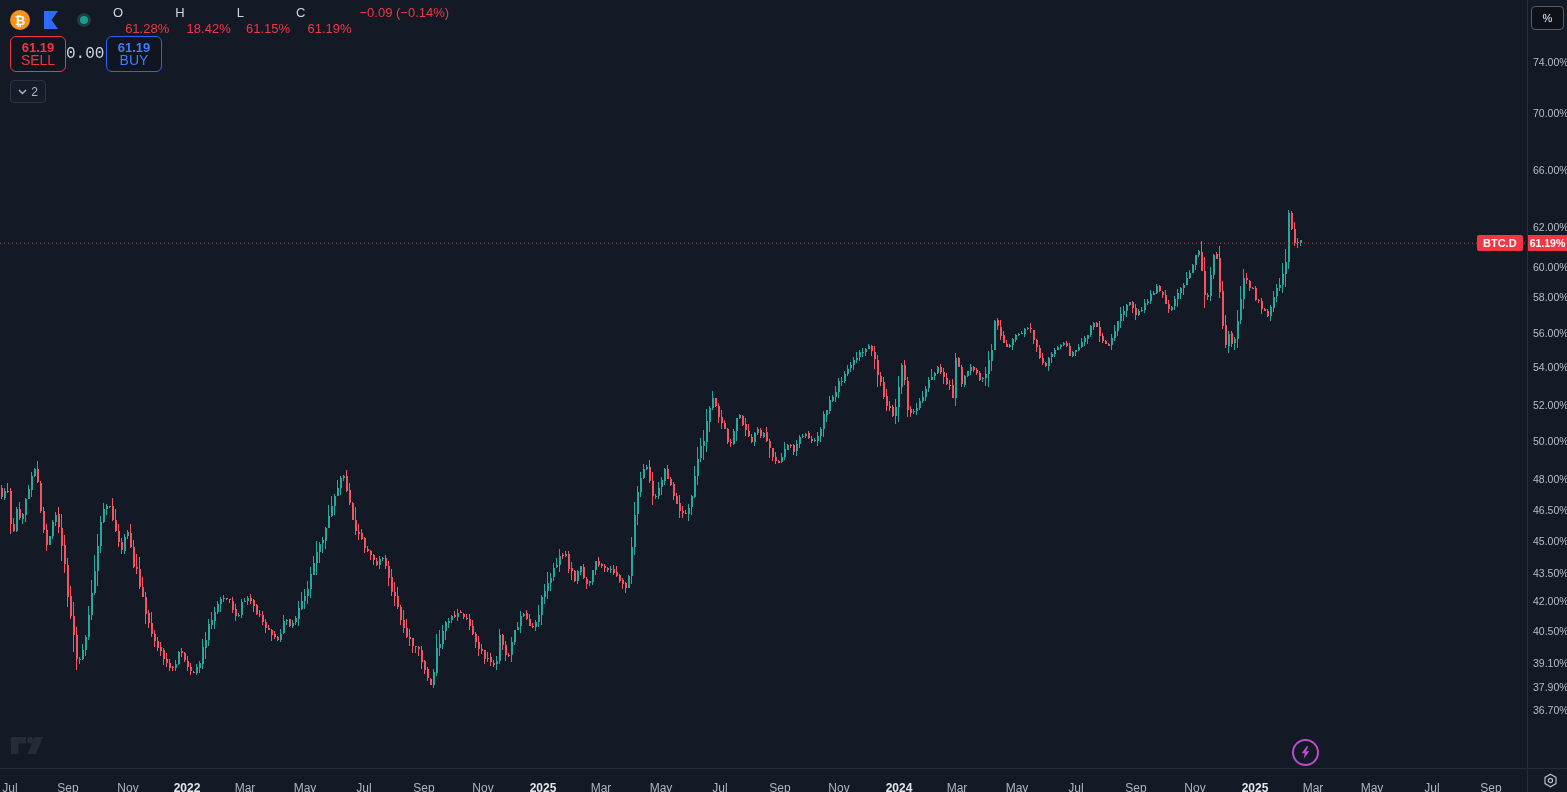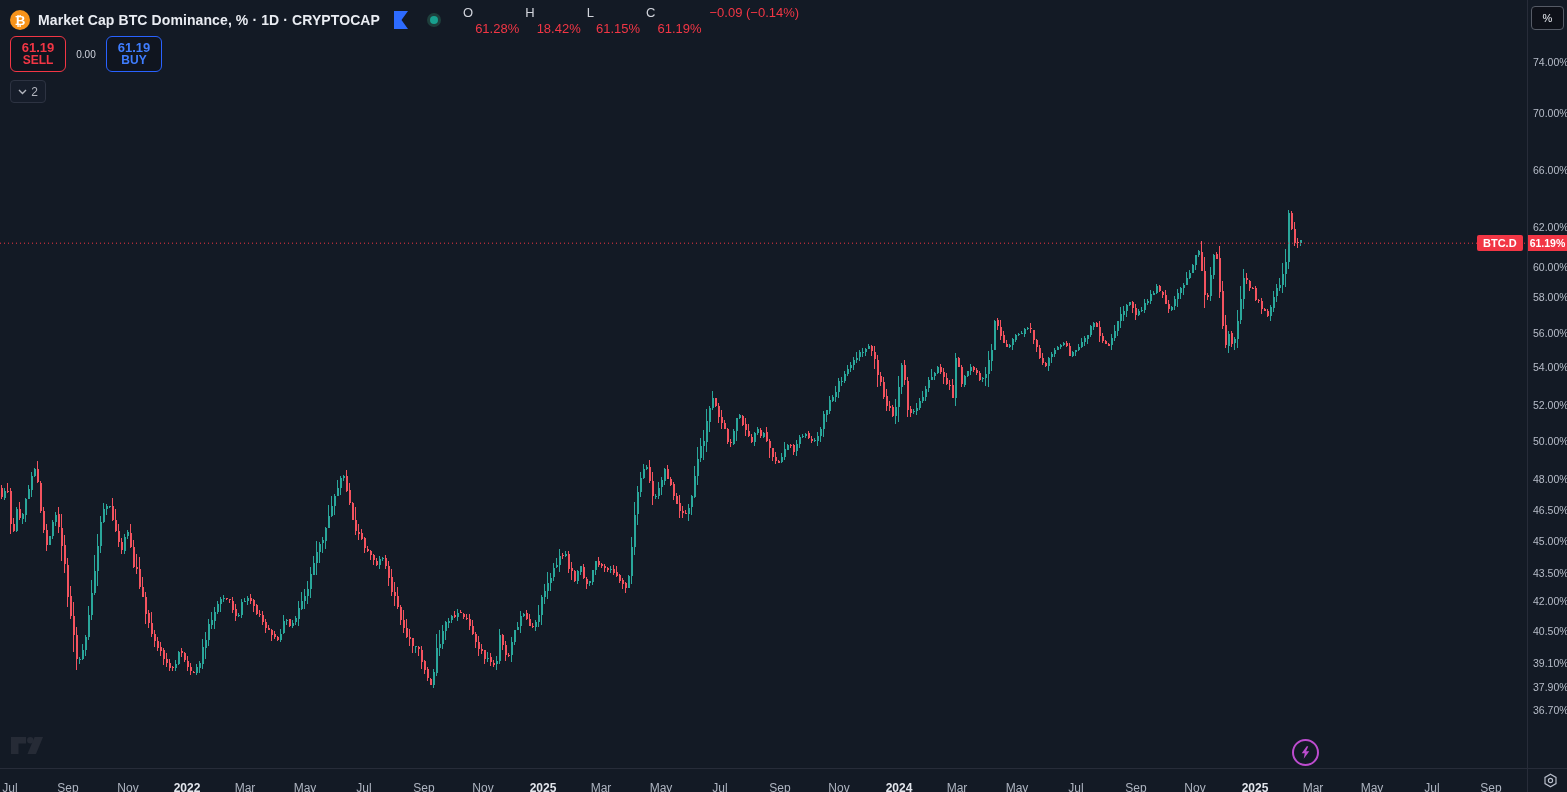--- a/index.html
+++ b/index.html
@@ -22,22 +22,22 @@
   .ohlc{margin-left:14px;font-size:13px;display:flex;gap:6px;white-space:nowrap;}
   .ohlc .k{color:#d1d4dc;}
   .ohlc .v{color:#f23645;margin-left:-4px;margin-top:16px;}
   .ohlc .chg{color:#f23645;margin-left:2px;}
   .trade-row{display:flex;align-items:center;margin-top:4px;}
   .trade-btn{width:54px;height:34px;border-radius:6px;background:rgba(12,15,22,.4);display:flex;
         flex-direction:column;align-items:center;justify-content:center;cursor:pointer;line-height:13px;}
   .sell{border:1px solid #f23645;color:#f23645;}
   .buy{border:1px solid #2962ff;color:#3f7dff;}
   .trade-btn .p{font-size:13px;font-weight:700;}
-  .trade-btn .l{font-size:12px;font-weight:700;}
-  .spread{width:40px;text-align:center;font-size:10px;color:#cfd3dc;}
+  .trade-btn .l{font-size:14px;font-weight:400;}
+  .spread{width:40px;text-align:left;font-size:16px;color:#cfd3dc;font-family:Liberation Mono, monospace;}
   .collapse-chip{margin-top:8px;width:34px;height:21px;border:1px solid #2d3342;border-radius:4px;
         background:#161d2a;color:#b2b5be;font-size:12px;display:flex;align-items:center;
         justify-content:center;gap:4px;cursor:pointer;}
   
   .price-axis{position:absolute;top:0;right:0;width:39px;height:768px;border-left:1px solid #272c39;
         background:#131a25;z-index:4;}
   .unit-btn{position:absolute;top:6px;left:3px;width:31px;height:22px;background:#0e1119;
         border:1px solid #565b66;border-radius:4px;color:#e9ecf2;font-size:11px;display:flex;
         align-items:center;justify-content:center;cursor:pointer;}
   .p-label{position:absolute;left:5px;font-size:10.5px;color:#b7bdc9;white-space:nowrap;}
@@ -67,21 +67,20 @@
       <path d="M3.5 490.9 H5.5 V497.5 H3.5 Z M15.5 509.0 H17.5 V531.2 H15.5 Z M21.5 514.4 H23.5 V518.9 H21.5 Z M24.5 498.5 H26.5 V514.9 H24.5 Z M27.5 489.4 H29.5 V498.6 H27.5 Z M30.5 475.7 H32.5 V490.0 H30.5 Z M33.5 469.3 H35.5 V476.0 H33.5 Z M48.5 535.9 H50.5 V544.8 H48.5 Z M51.5 522.0 H53.5 V536.3 H51.5 Z M54.5 514.9 H56.5 V522.0 H54.5 Z M78.5 659.0 H80.5 V660.0 H78.5 Z M81.5 650.0 H83.5 V659.1 H81.5 Z M84.5 636.9 H86.5 V649.6 H84.5 Z M87.5 615.4 H89.5 V636.6 H87.5 Z M90.5 592.6 H92.5 V615.1 H90.5 Z M93.5 570.8 H95.5 V592.7 H93.5 Z M96.5 546.2 H98.5 V571.3 H96.5 Z M99.5 522.2 H101.5 V546.4 H99.5 Z M102.5 508.5 H104.5 V521.6 H102.5 Z M105.5 506.1 H107.5 V508.5 H105.5 Z M108.5 505.9 H110.5 V506.9 H108.5 Z M123.5 536.8 H125.5 V550.9 H123.5 Z M126.5 531.9 H128.5 V536.4 H126.5 Z M174.5 664.1 H176.5 V668.4 H174.5 Z M177.5 651.6 H179.5 V664.1 H177.5 Z M195.5 667.4 H197.5 V672.8 H195.5 Z M198.5 663.4 H200.5 V667.7 H198.5 Z M201.5 646.7 H203.5 V663.9 H201.5 Z M204.5 639.7 H206.5 V647.5 H204.5 Z M207.5 624.1 H209.5 V640.0 H207.5 Z M210.5 620.4 H212.5 V624.7 H210.5 Z M213.5 611.9 H215.5 V620.8 H213.5 Z M216.5 604.1 H218.5 V612.4 H216.5 Z M219.5 598.8 H221.5 V604.0 H219.5 Z M222.5 598.2 H224.5 V599.2 H222.5 Z M237.5 614.8 H239.5 V615.9 H237.5 Z M240.5 602.0 H242.5 V615.3 H240.5 Z M243.5 600.5 H245.5 V601.5 H243.5 Z M246.5 598.0 H248.5 V600.8 H246.5 Z M279.5 633.6 H281.5 V639.6 H279.5 Z M282.5 621.0 H284.5 V633.4 H282.5 Z M285.5 619.6 H287.5 V620.9 H285.5 Z M291.5 622.6 H293.5 V626.0 H291.5 Z M294.5 618.0 H296.5 V622.1 H294.5 Z M297.5 608.3 H299.5 V618.8 H297.5 Z M300.5 600.9 H302.5 V608.9 H300.5 Z M303.5 595.5 H305.5 V600.7 H303.5 Z M306.5 588.6 H308.5 V595.8 H306.5 Z M309.5 574.4 H311.5 V588.7 H309.5 Z M312.5 563.1 H314.5 V575.0 H312.5 Z M315.5 552.2 H317.5 V563.2 H315.5 Z M318.5 543.7 H320.5 V551.7 H318.5 Z M321.5 539.8 H323.5 V543.4 H321.5 Z M324.5 527.6 H326.5 V540.6 H324.5 Z M327.5 515.8 H329.5 V527.8 H327.5 Z M330.5 506.2 H332.5 V516.2 H330.5 Z M333.5 496.0 H335.5 V506.1 H333.5 Z M336.5 488.0 H338.5 V495.8 H336.5 Z M339.5 478.4 H341.5 V487.7 H339.5 Z M342.5 476.2 H344.5 V477.8 H342.5 Z M378.5 559.3 H380.5 V565.3 H378.5 Z M381.5 557.6 H383.5 V559.0 H381.5 Z M414.5 646.3 H416.5 V647.3 H414.5 Z M432.5 672.2 H434.5 V684.5 H432.5 Z M435.5 647.8 H437.5 V672.6 H435.5 Z M438.5 644.4 H440.5 V648.2 H438.5 Z M441.5 631.0 H443.5 V643.8 H441.5 Z M444.5 621.8 H446.5 V631.0 H444.5 Z M447.5 620.8 H449.5 V622.6 H447.5 Z M450.5 615.7 H452.5 V620.1 H450.5 Z M456.5 612.5 H458.5 V616.9 H456.5 Z M486.5 658.0 H488.5 V659.0 H486.5 Z M495.5 661.4 H497.5 V664.1 H495.5 Z M498.5 635.4 H500.5 V660.7 H498.5 Z M510.5 642.2 H512.5 V654.5 H510.5 Z M513.5 629.8 H515.5 V642.2 H513.5 Z M516.5 626.6 H518.5 V629.6 H516.5 Z M519.5 615.6 H521.5 V626.2 H519.5 Z M522.5 613.6 H524.5 V616.1 H522.5 Z M534.5 621.8 H536.5 V627.0 H534.5 Z M537.5 614.5 H539.5 V622.3 H537.5 Z M540.5 597.1 H542.5 V614.9 H540.5 Z M543.5 591.1 H545.5 V596.7 H543.5 Z M546.5 582.5 H548.5 V590.6 H546.5 Z M549.5 577.5 H551.5 V582.8 H549.5 Z M552.5 567.8 H554.5 V577.0 H552.5 Z M555.5 565.4 H557.5 V567.0 H555.5 Z M558.5 555.7 H560.5 V564.6 H558.5 Z M564.5 554.1 H566.5 V555.5 H564.5 Z M576.5 571.4 H578.5 V580.8 H576.5 Z M579.5 566.4 H581.5 V572.2 H579.5 Z M588.5 581.2 H590.5 V583.0 H588.5 Z M591.5 570.1 H593.5 V581.7 H591.5 Z M594.5 561.2 H596.5 V570.1 H594.5 Z M609.5 568.5 H611.5 V570.1 H609.5 Z M627.5 575.6 H629.5 V587.9 H627.5 Z M630.5 546.8 H632.5 V575.5 H630.5 Z M633.5 514.5 H635.5 V546.9 H633.5 Z M636.5 492.2 H638.5 V514.3 H636.5 Z M639.5 477.8 H641.5 V492.0 H639.5 Z M642.5 468.6 H644.5 V478.1 H642.5 Z M645.5 467.4 H647.5 V469.1 H645.5 Z M654.5 496.3 H656.5 V497.3 H654.5 Z M657.5 487.5 H659.5 V495.6 H657.5 Z M660.5 479.9 H662.5 V486.8 H660.5 Z M663.5 469.3 H665.5 V480.6 H663.5 Z M687.5 507.7 H689.5 V514.1 H687.5 Z M690.5 496.1 H692.5 V507.0 H690.5 Z M693.5 475.9 H695.5 V496.5 H693.5 Z M696.5 458.7 H698.5 V476.3 H696.5 Z M699.5 446.2 H701.5 V458.1 H699.5 Z M702.5 441.1 H704.5 V445.9 H702.5 Z M705.5 421.3 H707.5 V441.5 H705.5 Z M708.5 408.0 H710.5 V421.7 H708.5 Z M711.5 397.9 H713.5 V408.2 H711.5 Z M732.5 430.7 H734.5 V443.8 H732.5 Z M735.5 418.2 H737.5 V431.4 H735.5 Z M738.5 415.4 H740.5 V418.3 H738.5 Z M753.5 433.2 H755.5 V442.0 H753.5 Z M756.5 429.2 H758.5 V433.3 H756.5 Z M762.5 432.8 H764.5 V436.5 H762.5 Z M780.5 456.7 H782.5 V462.4 H780.5 Z M783.5 448.9 H785.5 V457.1 H783.5 Z M786.5 444.5 H788.5 V449.6 H786.5 Z M795.5 444.1 H797.5 V451.3 H795.5 Z M798.5 436.9 H800.5 V444.1 H798.5 Z M801.5 435.5 H803.5 V436.7 H801.5 Z M804.5 433.9 H806.5 V435.9 H804.5 Z M813.5 440.3 H815.5 V441.3 H813.5 Z M816.5 436.1 H818.5 V441.0 H816.5 Z M819.5 428.9 H821.5 V435.7 H819.5 Z M822.5 414.4 H824.5 V428.9 H822.5 Z M825.5 410.4 H827.5 V414.5 H825.5 Z M828.5 400.1 H830.5 V411.0 H828.5 Z M831.5 396.6 H833.5 V400.5 H831.5 Z M834.5 391.5 H836.5 V397.2 H834.5 Z M837.5 381.4 H839.5 V392.2 H837.5 Z M840.5 380.9 H842.5 V381.9 H840.5 Z M843.5 373.8 H845.5 V381.2 H843.5 Z M846.5 368.8 H848.5 V373.9 H846.5 Z M849.5 365.3 H851.5 V368.1 H849.5 Z M852.5 360.2 H854.5 V364.8 H852.5 Z M855.5 357.6 H857.5 V359.6 H855.5 Z M858.5 352.3 H860.5 V357.1 H858.5 Z M861.5 351.8 H863.5 V352.8 H861.5 Z M864.5 348.8 H866.5 V352.4 H864.5 Z M867.5 345.5 H869.5 V348.5 H867.5 Z M894.5 407.1 H896.5 V415.9 H894.5 Z M897.5 387.0 H899.5 V407.0 H897.5 Z M900.5 364.5 H902.5 V386.7 H900.5 Z M912.5 410.8 H914.5 V412.0 H912.5 Z M915.5 407.8 H917.5 V411.2 H915.5 Z M918.5 401.4 H920.5 V407.9 H918.5 Z M921.5 397.2 H923.5 V400.8 H921.5 Z M924.5 388.9 H926.5 V396.5 H924.5 Z M927.5 379.9 H929.5 V388.3 H927.5 Z M930.5 376.6 H932.5 V379.8 H930.5 Z M933.5 373.3 H935.5 V376.1 H933.5 Z M936.5 366.7 H938.5 V372.6 H936.5 Z M954.5 358.0 H956.5 V398.4 H954.5 Z M963.5 375.7 H965.5 V384.7 H963.5 Z M966.5 371.2 H968.5 V376.1 H966.5 Z M969.5 366.9 H971.5 V370.9 H969.5 Z M981.5 378.0 H983.5 V379.0 H981.5 Z M984.5 373.7 H986.5 V378.3 H984.5 Z M987.5 360.4 H989.5 V373.9 H987.5 Z M990.5 350.2 H992.5 V360.9 H990.5 Z M993.5 320.5 H995.5 V349.8 H993.5 Z M1008.5 345.3 H1010.5 V346.8 H1008.5 Z M1011.5 339.4 H1013.5 V344.8 H1011.5 Z M1014.5 334.8 H1016.5 V339.7 H1014.5 Z M1017.5 333.7 H1019.5 V335.1 H1017.5 Z M1020.5 333.1 H1022.5 V334.1 H1020.5 Z M1023.5 329.4 H1025.5 V333.7 H1023.5 Z M1026.5 328.4 H1028.5 V329.4 H1026.5 Z M1047.5 357.6 H1049.5 V366.1 H1047.5 Z M1050.5 354.4 H1052.5 V357.2 H1050.5 Z M1053.5 349.7 H1055.5 V353.9 H1053.5 Z M1056.5 347.1 H1058.5 V349.5 H1056.5 Z M1059.5 344.8 H1061.5 V347.4 H1059.5 Z M1062.5 342.9 H1064.5 V345.2 H1062.5 Z M1071.5 352.3 H1073.5 V355.8 H1071.5 Z M1074.5 350.3 H1076.5 V352.0 H1074.5 Z M1077.5 347.0 H1079.5 V350.1 H1077.5 Z M1080.5 341.9 H1082.5 V347.2 H1080.5 Z M1083.5 337.9 H1085.5 V341.6 H1083.5 Z M1086.5 334.9 H1088.5 V338.5 H1086.5 Z M1089.5 326.1 H1091.5 V334.7 H1089.5 Z M1092.5 322.8 H1094.5 V326.7 H1092.5 Z M1110.5 337.5 H1112.5 V345.0 H1110.5 Z M1113.5 330.9 H1115.5 V338.0 H1113.5 Z M1116.5 320.7 H1118.5 V331.3 H1116.5 Z M1119.5 314.3 H1121.5 V320.5 H1119.5 Z M1122.5 311.3 H1124.5 V314.7 H1122.5 Z M1125.5 304.6 H1127.5 V311.3 H1125.5 Z M1128.5 301.5 H1130.5 V304.7 H1128.5 Z M1137.5 311.4 H1139.5 V315.1 H1137.5 Z M1140.5 309.9 H1142.5 V311.2 H1140.5 Z M1143.5 303.1 H1145.5 V309.9 H1143.5 Z M1146.5 301.3 H1148.5 V303.4 H1146.5 Z M1149.5 294.2 H1151.5 V301.0 H1149.5 Z M1152.5 293.3 H1154.5 V294.6 H1152.5 Z M1155.5 286.0 H1157.5 V293.1 H1155.5 Z M1170.5 306.8 H1172.5 V309.5 H1170.5 Z M1173.5 298.7 H1175.5 V306.4 H1173.5 Z M1176.5 293.3 H1178.5 V299.4 H1176.5 Z M1179.5 288.1 H1181.5 V292.8 H1179.5 Z M1182.5 284.5 H1184.5 V287.9 H1182.5 Z M1185.5 278.3 H1187.5 V284.9 H1185.5 Z M1188.5 272.7 H1190.5 V278.0 H1188.5 Z M1191.5 265.2 H1193.5 V272.9 H1191.5 Z M1194.5 255.3 H1196.5 V264.8 H1194.5 Z M1197.5 251.4 H1199.5 V255.0 H1197.5 Z M1209.5 275.1 H1211.5 V296.4 H1209.5 Z M1212.5 254.6 H1214.5 V275.4 H1212.5 Z M1227.5 334.0 H1229.5 V345.8 H1227.5 Z M1233.5 339.2 H1235.5 V343.2 H1233.5 Z M1236.5 320.5 H1238.5 V338.5 H1236.5 Z M1239.5 299.2 H1241.5 V320.4 H1239.5 Z M1242.5 277.7 H1244.5 V298.9 H1242.5 Z M1269.5 307.0 H1271.5 V316.1 H1269.5 Z M1272.5 296.6 H1274.5 V307.6 H1272.5 Z M1275.5 288.2 H1277.5 V296.4 H1275.5 Z M1278.5 284.7 H1280.5 V288.3 H1278.5 Z M1281.5 274.3 H1283.5 V284.6 H1281.5 Z M1284.5 262.4 H1286.5 V274.4 H1284.5 Z M1287.5 213.4 H1289.5 V262.4 H1287.5 Z M1299.5 240.1 H1301.5 V243.2 H1299.5 Z " fill="#2aa79b" shape-rendering="crispEdges"></path>
       <path d="M0.5 487.8 H2.5 V497.4 H0.5 Z M6.5 490.9 H8.5 V491.9 H6.5 Z M9.5 491.0 H11.5 V523.6 H9.5 Z M12.5 523.5 H14.5 V530.7 H12.5 Z M18.5 509.2 H20.5 V518.3 H18.5 Z M36.5 468.8 H38.5 V482.2 H36.5 Z M39.5 482.8 H41.5 V510.9 H39.5 Z M42.5 511.3 H44.5 V529.8 H42.5 Z M45.5 530.3 H47.5 V545.0 H45.5 Z M57.5 514.3 H59.5 V527.2 H57.5 Z M60.5 527.5 H62.5 V545.9 H60.5 Z M63.5 545.1 H65.5 V564.3 H63.5 Z M66.5 564.5 H68.5 V596.7 H66.5 Z M69.5 596.1 H71.5 V615.5 H69.5 Z M72.5 616.0 H74.5 V634.6 H72.5 Z M75.5 635.4 H77.5 V659.3 H75.5 Z M111.5 506.2 H113.5 V520.4 H111.5 Z M114.5 519.9 H116.5 V531.0 H114.5 Z M117.5 531.4 H119.5 V542.3 H117.5 Z M120.5 541.7 H122.5 V550.4 H120.5 Z M129.5 532.6 H131.5 V546.8 H129.5 Z M132.5 547.1 H134.5 V567.3 H132.5 Z M135.5 567.0 H137.5 V569.3 H135.5 Z M138.5 569.2 H140.5 V586.8 H138.5 Z M141.5 586.9 H143.5 V596.5 H141.5 Z M144.5 596.8 H146.5 V614.0 H144.5 Z M147.5 613.3 H149.5 V623.0 H147.5 Z M150.5 622.5 H152.5 V633.5 H150.5 Z M153.5 633.6 H155.5 V640.6 H153.5 Z M156.5 640.6 H158.5 V647.6 H156.5 Z M159.5 647.1 H161.5 V650.5 H159.5 Z M162.5 650.0 H164.5 V659.2 H162.5 Z M165.5 659.3 H167.5 V663.1 H165.5 Z M168.5 662.8 H170.5 V667.9 H168.5 Z M171.5 667.3 H173.5 V668.3 H171.5 Z M180.5 650.9 H182.5 V652.8 H180.5 Z M183.5 653.0 H185.5 V659.8 H183.5 Z M186.5 660.5 H188.5 V667.4 H186.5 Z M189.5 666.7 H191.5 V671.1 H189.5 Z M192.5 671.5 H194.5 V672.5 H192.5 Z M225.5 598.4 H227.5 V599.4 H225.5 Z M228.5 599.2 H230.5 V600.2 H228.5 Z M231.5 600.7 H233.5 V609.5 H231.5 Z M234.5 608.9 H236.5 V615.9 H234.5 Z M249.5 598.2 H251.5 V600.5 H249.5 Z M252.5 600.2 H254.5 V605.5 H252.5 Z M255.5 605.3 H257.5 V614.2 H255.5 Z M258.5 613.9 H260.5 V614.9 H258.5 Z M261.5 614.6 H263.5 V621.8 H261.5 Z M264.5 622.0 H266.5 V627.5 H264.5 Z M267.5 628.1 H269.5 V629.8 H267.5 Z M270.5 630.0 H272.5 V634.6 H270.5 Z M273.5 633.8 H275.5 V636.6 H273.5 Z M276.5 637.1 H278.5 V640.0 H276.5 Z M288.5 618.9 H290.5 V625.7 H288.5 Z M345.5 475.6 H347.5 V490.5 H345.5 Z M348.5 489.7 H350.5 V502.9 H348.5 Z M351.5 502.5 H353.5 V519.7 H351.5 Z M354.5 519.6 H356.5 V531.2 H354.5 Z M357.5 531.5 H359.5 V533.9 H357.5 Z M360.5 533.1 H362.5 V538.8 H360.5 Z M363.5 538.2 H365.5 V548.1 H363.5 Z M366.5 548.5 H368.5 V551.0 H366.5 Z M369.5 550.7 H371.5 V555.2 H369.5 Z M372.5 554.9 H374.5 V560.2 H372.5 Z M375.5 560.5 H377.5 V564.7 H375.5 Z M384.5 557.6 H386.5 V565.9 H384.5 Z M387.5 566.0 H389.5 V577.5 H387.5 Z M390.5 576.9 H392.5 V592.4 H390.5 Z M393.5 592.4 H395.5 V596.0 H393.5 Z M396.5 596.1 H398.5 V607.3 H396.5 Z M399.5 606.7 H401.5 V619.8 H399.5 Z M402.5 619.6 H404.5 V628.1 H402.5 Z M405.5 627.5 H407.5 V637.1 H405.5 Z M408.5 637.0 H410.5 V638.7 H408.5 Z M411.5 638.0 H413.5 V646.2 H411.5 Z M417.5 646.5 H419.5 V649.1 H417.5 Z M420.5 649.5 H422.5 V661.8 H420.5 Z M423.5 661.0 H425.5 V669.7 H423.5 Z M426.5 669.4 H428.5 V678.3 H426.5 Z M429.5 679.1 H431.5 V684.6 H429.5 Z M453.5 615.3 H455.5 V617.1 H453.5 Z M459.5 612.2 H461.5 V613.2 H459.5 Z M462.5 613.5 H464.5 V617.3 H462.5 Z M465.5 617.5 H467.5 V619.0 H465.5 Z M468.5 618.8 H470.5 V626.3 H468.5 Z M471.5 626.0 H473.5 V633.5 H471.5 Z M474.5 634.4 H476.5 V641.5 H474.5 Z M477.5 642.3 H479.5 V648.5 H477.5 Z M480.5 648.9 H482.5 V651.0 H480.5 Z M483.5 650.2 H485.5 V658.7 H483.5 Z M489.5 657.4 H491.5 V662.4 H489.5 Z M492.5 663.1 H494.5 V664.5 H492.5 Z M501.5 635.4 H503.5 V645.4 H501.5 Z M504.5 645.1 H506.5 V655.3 H504.5 Z M507.5 654.7 H509.5 V655.7 H507.5 Z M525.5 613.4 H527.5 V618.5 H525.5 Z M528.5 619.2 H530.5 V625.8 H528.5 Z M531.5 625.7 H533.5 V627.0 H531.5 Z M561.5 555.0 H563.5 V556.0 H561.5 Z M567.5 554.3 H569.5 V568.7 H567.5 Z M570.5 568.3 H572.5 V571.4 H570.5 Z M573.5 571.0 H575.5 V580.7 H573.5 Z M582.5 567.2 H584.5 V578.0 H582.5 Z M585.5 578.5 H587.5 V583.7 H585.5 Z M597.5 561.0 H599.5 V565.2 H597.5 Z M600.5 564.4 H602.5 V565.7 H600.5 Z M603.5 565.7 H605.5 V568.2 H603.5 Z M606.5 567.9 H608.5 V569.8 H606.5 Z M612.5 568.6 H614.5 V572.6 H612.5 Z M615.5 571.8 H617.5 V576.1 H615.5 Z M618.5 575.4 H620.5 V580.6 H618.5 Z M621.5 580.2 H623.5 V583.6 H621.5 Z M624.5 583.3 H626.5 V588.1 H624.5 Z M648.5 466.8 H650.5 V480.5 H648.5 Z M651.5 481.0 H653.5 V496.3 H651.5 Z M666.5 469.2 H668.5 V478.6 H666.5 Z M669.5 478.7 H671.5 V484.6 H669.5 Z M672.5 484.2 H674.5 V496.1 H672.5 Z M675.5 496.0 H677.5 V503.7 H675.5 Z M678.5 503.0 H680.5 V510.7 H678.5 Z M681.5 510.9 H683.5 V513.0 H681.5 Z M684.5 513.3 H686.5 V514.3 H684.5 Z M714.5 398.1 H716.5 V405.7 H714.5 Z M717.5 406.3 H719.5 V416.6 H717.5 Z M720.5 417.3 H722.5 V422.5 H720.5 Z M723.5 423.2 H725.5 V428.8 H723.5 Z M726.5 429.2 H728.5 V441.5 H726.5 Z M729.5 442.0 H731.5 V443.1 H729.5 Z M741.5 415.6 H743.5 V424.5 H741.5 Z M744.5 424.4 H746.5 V430.2 H744.5 Z M747.5 430.7 H749.5 V436.4 H747.5 Z M750.5 436.5 H752.5 V441.7 H750.5 Z M759.5 429.5 H761.5 V436.3 H759.5 Z M765.5 432.2 H767.5 V440.8 H765.5 Z M768.5 441.0 H770.5 V448.3 H768.5 Z M771.5 447.7 H773.5 V456.6 H771.5 Z M774.5 456.8 H776.5 V461.2 H774.5 Z M777.5 460.6 H779.5 V462.7 H777.5 Z M789.5 445.1 H791.5 V446.1 H789.5 Z M792.5 445.2 H794.5 V451.6 H792.5 Z M807.5 433.3 H809.5 V438.2 H807.5 Z M810.5 438.5 H812.5 V440.6 H810.5 Z M870.5 346.1 H872.5 V351.4 H870.5 Z M873.5 351.8 H875.5 V359.4 H873.5 Z M876.5 359.9 H878.5 V375.4 H876.5 Z M879.5 375.8 H881.5 V382.0 H879.5 Z M882.5 381.8 H884.5 V396.9 H882.5 Z M885.5 396.1 H887.5 V406.4 H885.5 Z M888.5 406.4 H890.5 V407.5 H888.5 Z M891.5 407.0 H893.5 V416.0 H891.5 Z M903.5 364.7 H905.5 V379.8 H903.5 Z M906.5 380.5 H908.5 V409.6 H906.5 Z M909.5 409.1 H911.5 V412.6 H909.5 Z M939.5 367.0 H941.5 V371.8 H939.5 Z M942.5 371.9 H944.5 V376.9 H942.5 Z M945.5 377.5 H947.5 V384.3 H945.5 Z M948.5 384.8 H950.5 V385.8 H948.5 Z M951.5 385.4 H953.5 V397.7 H951.5 Z M957.5 357.6 H959.5 V366.5 H957.5 Z M960.5 367.2 H962.5 V383.9 H960.5 Z M972.5 366.9 H974.5 V370.4 H972.5 Z M975.5 370.1 H977.5 V373.2 H975.5 Z M978.5 373.0 H980.5 V379.5 H978.5 Z M996.5 320.4 H998.5 V326.1 H996.5 Z M999.5 326.6 H1001.5 V335.5 H999.5 Z M1002.5 335.1 H1004.5 V343.2 H1002.5 Z M1005.5 343.8 H1007.5 V346.6 H1005.5 Z M1029.5 327.8 H1031.5 V329.1 H1029.5 Z M1032.5 329.7 H1034.5 V339.9 H1032.5 Z M1035.5 340.4 H1037.5 V347.4 H1035.5 Z M1038.5 347.8 H1040.5 V358.1 H1038.5 Z M1041.5 358.1 H1043.5 V362.9 H1041.5 Z M1044.5 363.0 H1046.5 V366.1 H1044.5 Z M1065.5 342.7 H1067.5 V346.4 H1065.5 Z M1068.5 346.3 H1070.5 V355.7 H1068.5 Z M1095.5 323.3 H1097.5 V326.7 H1095.5 Z M1098.5 326.6 H1100.5 V335.9 H1098.5 Z M1101.5 336.4 H1103.5 V341.0 H1101.5 Z M1104.5 340.9 H1106.5 V343.6 H1104.5 Z M1107.5 343.9 H1109.5 V345.7 H1107.5 Z M1131.5 301.5 H1133.5 V307.9 H1131.5 Z M1134.5 307.7 H1136.5 V314.9 H1134.5 Z M1158.5 286.4 H1160.5 V291.3 H1158.5 Z M1161.5 291.8 H1163.5 V295.1 H1161.5 Z M1164.5 295.3 H1166.5 V303.5 H1164.5 Z M1167.5 303.9 H1169.5 V309.1 H1167.5 Z M1200.5 251.8 H1202.5 V270.7 H1200.5 Z M1203.5 270.7 H1205.5 V294.6 H1203.5 Z M1206.5 294.7 H1208.5 V297.0 H1206.5 Z M1215.5 254.1 H1217.5 V258.8 H1215.5 Z M1218.5 258.3 H1220.5 V291.6 H1218.5 Z M1221.5 291.4 H1223.5 V326.0 H1221.5 Z M1224.5 325.4 H1226.5 V345.4 H1224.5 Z M1230.5 333.4 H1232.5 V343.5 H1230.5 Z M1245.5 278.0 H1247.5 V280.2 H1245.5 Z M1248.5 280.5 H1250.5 V288.0 H1248.5 Z M1251.5 287.9 H1253.5 V288.9 H1251.5 Z M1254.5 288.1 H1256.5 V299.8 H1254.5 Z M1257.5 299.8 H1259.5 V301.2 H1257.5 Z M1260.5 300.5 H1262.5 V309.4 H1260.5 Z M1263.5 308.7 H1265.5 V310.8 H1263.5 Z M1266.5 311.4 H1268.5 V315.9 H1266.5 Z M1290.5 213.0 H1292.5 V229.4 H1290.5 Z M1293.5 229.1 H1295.5 V242.6 H1293.5 Z M1296.5 241.8 H1298.5 V242.8 H1296.5 Z " fill="#f4535f" shape-rendering="crispEdges"></path>
       <line x1="0" y1="243.20000000000005" x2="1528" y2="243.20000000000005" stroke="#f23645" stroke-width="1" stroke-dasharray="1,3"></line>
     </svg>
 
   <div class="price-line-label" id="btcdLabel" style="left: 1477px; top: 235.2px; text-align: right;">BTC.D</div>
 
   <div class="header">
     <div class="symbol-row">
       <span class="btc-icon">₿</span>
-      <span class="title">Market Cap BTC Dominance, % · 1D · CRYPTOCAP</span>
       <span class="flag">
         <svg width="15" height="18" viewBox="0 0 15 18">
             <polygon points="0,0 14,0 7.5,9 14,18 0,18" fill="#2d6bff"></polygon>
           </svg>
       </span>
       <span class="status-dot">
           <i></i>
         </span>
       <span class="ohlc">
         <span class="k">O</span>

